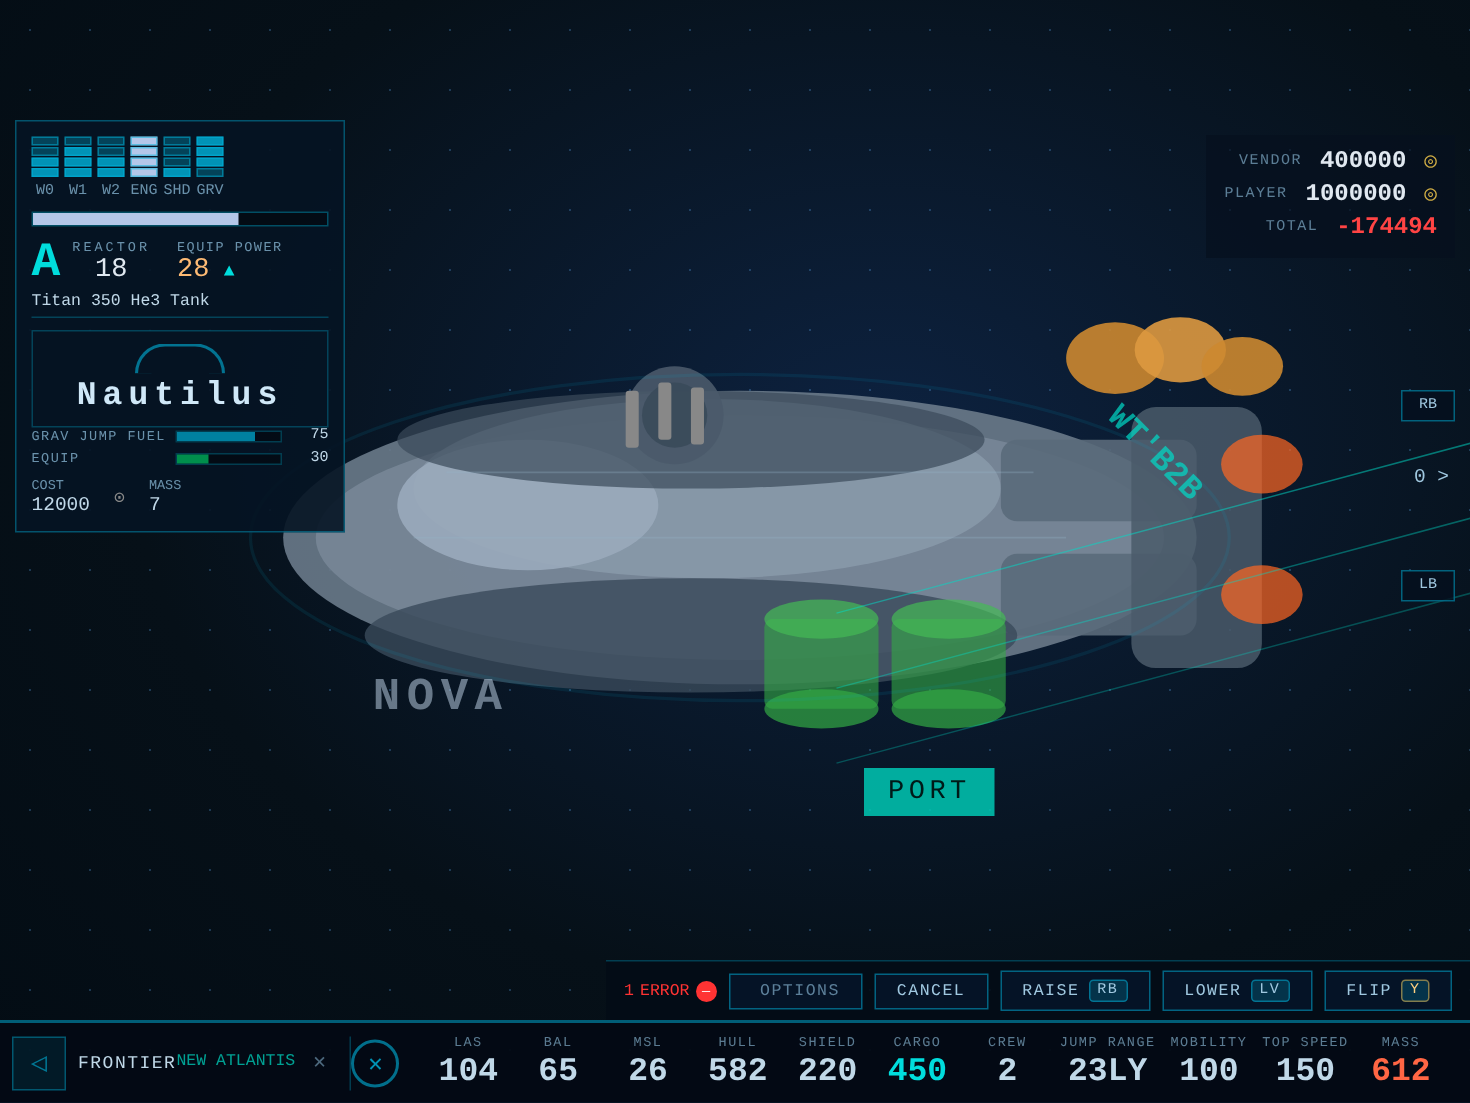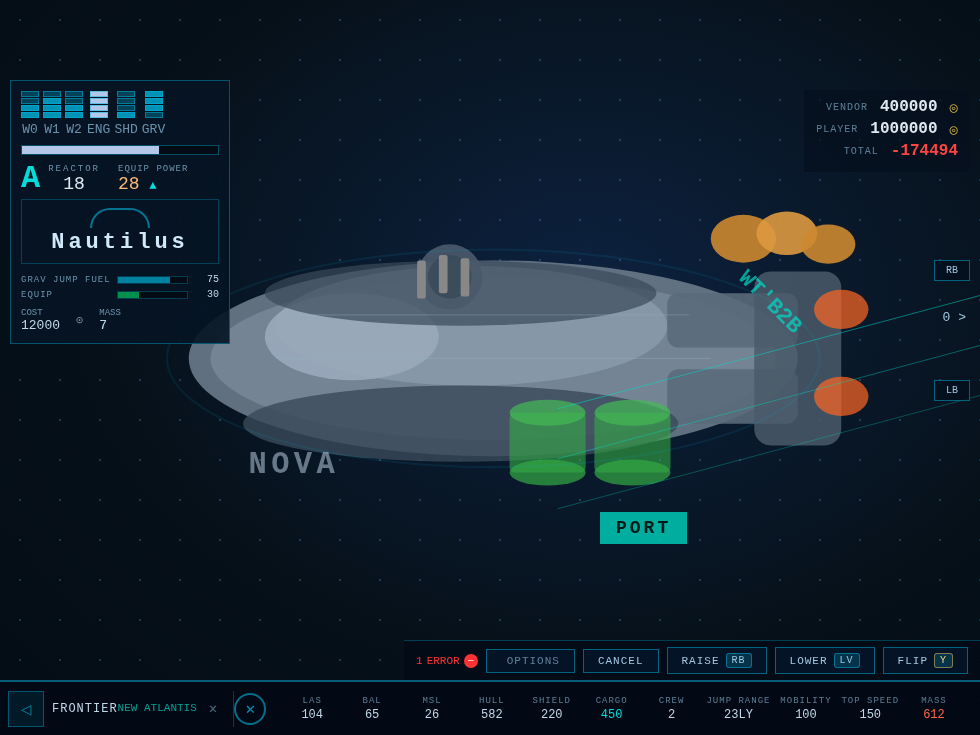--- a/index.html
+++ b/index.html
@@ -27,24 +27,24 @@
       inset: 0;
       background-image:
         radial-gradient(circle, rgba(100,180,255,0.25) 1px, transparent 1px);
       background-size: 40px 40px;
     }
 
     
     .port-label {
       position: absolute;
       top: 512px;
-      left: 600px;
+      left: 576px;
       background: rgba(0, 200, 180, 0.85);
       color: #001a18;
-      font-weight: bold;
+      font-weight: normal;
       font-size: 18px;
       padding: 6px 16px;
       letter-spacing: 3px;
       z-index: 5;
     }
 
     
     .top-left-panel {
       position: absolute;
       top: 80px;
@@ -80,21 +80,21 @@
       border: 1px solid rgba(0, 180, 220, 0.5);
     }
     .bar-seg.active {
       background: rgba(0, 180, 220, 0.8);
     }
     .bar-seg.active-white {
       background: rgba(200, 220, 255, 0.9);
     }
     .bar-label {
       color: rgba(150, 200, 230, 0.7);
-      font-size: 13px;
+      font-size: 10px;
       text-align: center;
       margin-top: 2px;
     }
 
     
     .progress-bar-container {
       background: rgba(0,0,0,0.4);
       border: 1px solid rgba(0, 180, 220, 0.4);
       height: 10px;
       margin-bottom: 8px;
@@ -153,21 +153,20 @@
       color: #c0d8e8;
       font-size: 11px;
       margin-bottom: 8px;
       border-bottom: 1px solid rgba(0, 180, 220, 0.3);
       padding-bottom: 4px;
     }
 
     
     .nautilus-logo {
       text-align: center;
-      margin-bottom: 10px;
       padding: 8px;
       border: 1px solid rgba(0, 180, 220, 0.3);
     }
     .nautilus-text {
       color: #d0e8f8;
       font-size: 22px;
       font-weight: bold;
       letter-spacing: 4px;
     }
     .nautilus-arc {
@@ -425,22 +424,22 @@
     }
     .stat-col-label {
       color: rgba(150, 200, 230, 0.6);
       font-size: 9px;
       letter-spacing: 1px;
       text-transform: uppercase;
       margin-bottom: 2px;
     }
     .stat-col-value {
       color: #c0d8e8;
-      font-size: 12px;
-      font-weight: normal;
+      font-size: 22px;
+      font-weight: bold;
     }
     .stat-col-value.highlight {
       color: #00dddd;
     }
     .stat-col-value.warning {
       color: #ff6644;
     }
 
     
     .x-cancel-btn {
@@ -603,20 +602,21 @@
       <span class="reactor-label">REACTOR</span>
       <span class="reactor-value">18</span>
     </div>
     <div class="equip-power">
       <div class="equip-label">EQUIP POWER</div>
       <span class="equip-value">28</span>
       <span class="equip-arrow">▲</span>
     </div>
   </div>
 
+  <div class="item-name">Titan 350 He3 Tank</div>
 
   <div class="nautilus-logo">
     <div class="nautilus-arc"></div>
     <div class="nautilus-text">Nautilus</div>
   </div>
 
   <div class="stat-row">
     <span class="stat-name">GRAV JUMP FUEL</span>
     <div class="stat-bar-h">
       <div class="stat-bar-h-fill" style="width:75%;"></div>

